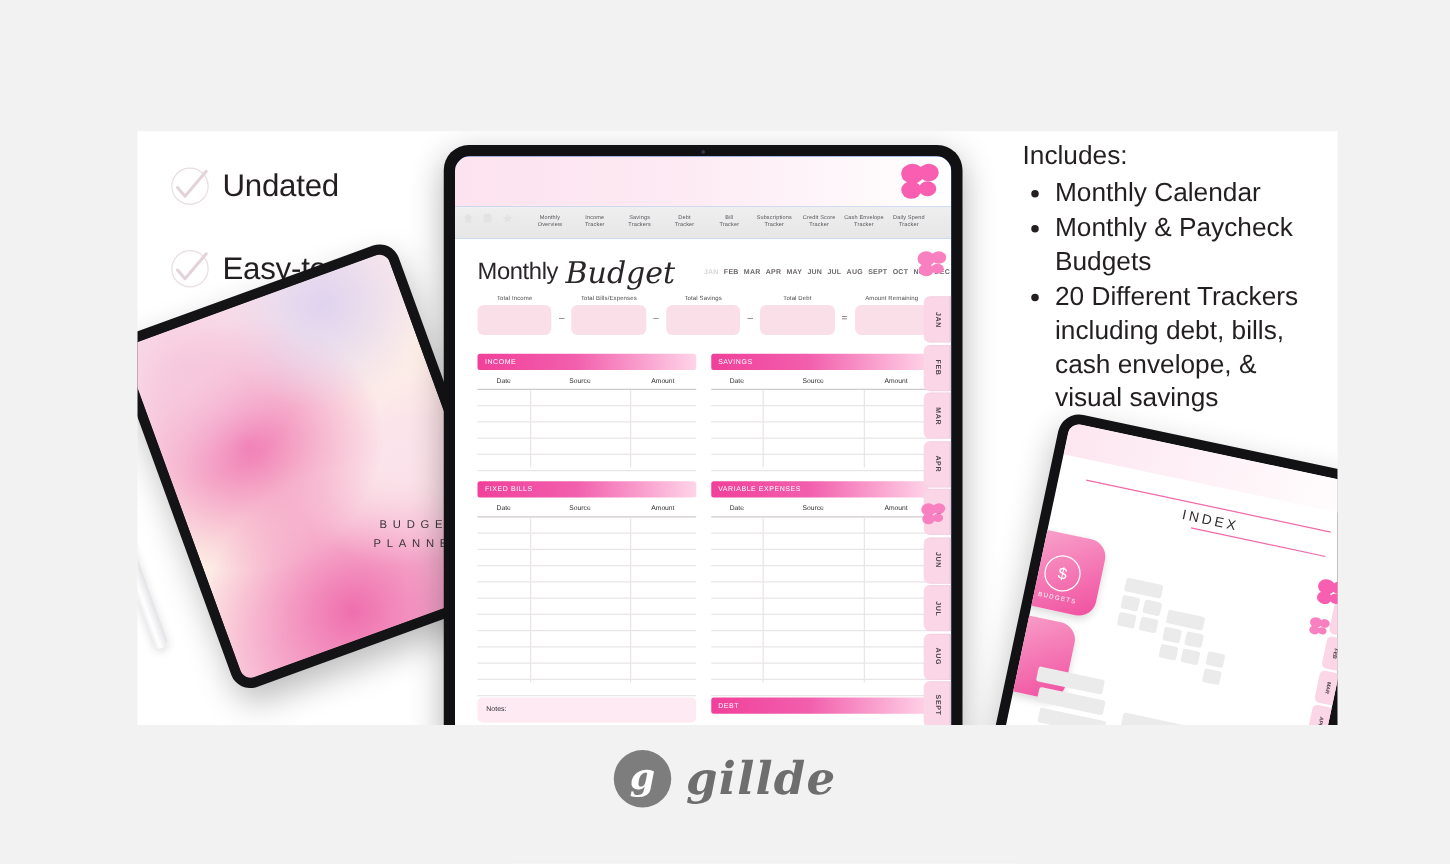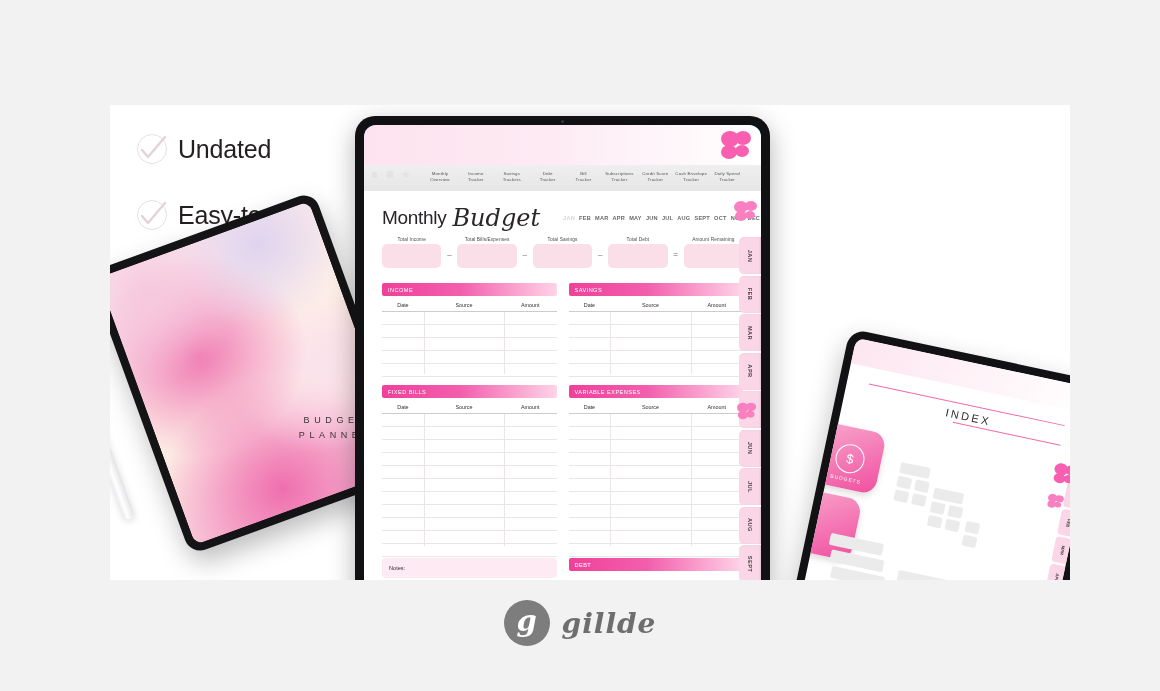--- a/index.html
+++ b/index.html
@@ -129,21 +129,21 @@
   .rtab{height:26px;margin-bottom:2px;background:#fbd6e7;border-radius:4px 0 0 4px;position:relative;}
   .rtab span{position:absolute;left:50%;top:50%;transform:translate(-50%,-50%) rotate(90deg);
     font-size:4.2px;color:#4b4347;font-weight:bold;}
   
   .logo{position:absolute;left:0;top:600px;width:100%;display:flex;justify-content:center;align-items:center;gap:12px;}
   .logo-mark{width:46px;height:46px;border-radius:50%;background:#7d7d7d;
     display:flex;align-items:center;justify-content:center;}
   .logo-mark span{font-family:"DejaVu Serif",serif;font-style:italic;font-weight:bold;
     font-size:29px;color:#fff;line-height:1;padding-bottom:4px;}
   .logo-word{font-family:"DejaVu Serif",serif;font-style:italic;font-weight:bold;
-    font-size:28px;color:#6e6e6e;letter-spacing:1px;}
+    font-size:36px;color:#6e6e6e;letter-spacing:1px;}
 </style>
 </head>
 <body>
 
 <div class="card">
 
   <div class="features">
     <div class="feat">
       <span class="check">
         <span class="ring"></span>
@@ -433,20 +433,28 @@
               <ellipse cx="8" cy="8" rx="7" ry="6"></ellipse>
               <ellipse cx="18" cy="7" rx="6" ry="5"></ellipse>
               <ellipse cx="8" cy="17" rx="6" ry="5"></ellipse>
               <ellipse cx="17" cy="16" rx="5" ry="4"></ellipse>
             </g>
         </svg>
       </div>
     </div>
   </div>
 
+  <div class="includes">
+    <div class="inc-title">Includes:</div>
+    <ul class="inc-list">
+      <li>Monthly Calendar</li>
+      <li>Monthly &amp; Paycheck Budgets</li>
+      <li>20 Different Trackers including debt, bills, cash envelope, &amp; visual savings</li>
+    </ul>
+  </div>
 
   <div class="tablet-r">
     <div class="screen-r">
       <div class="r-band"></div>
       <div class="r-rule"></div>
       <div class="r-index">INDEX</div>
       <div class="r-rule2"></div>
 
       <div class="tile" style="left:-12px;top:88px">
         <div class="circ">$</div>

